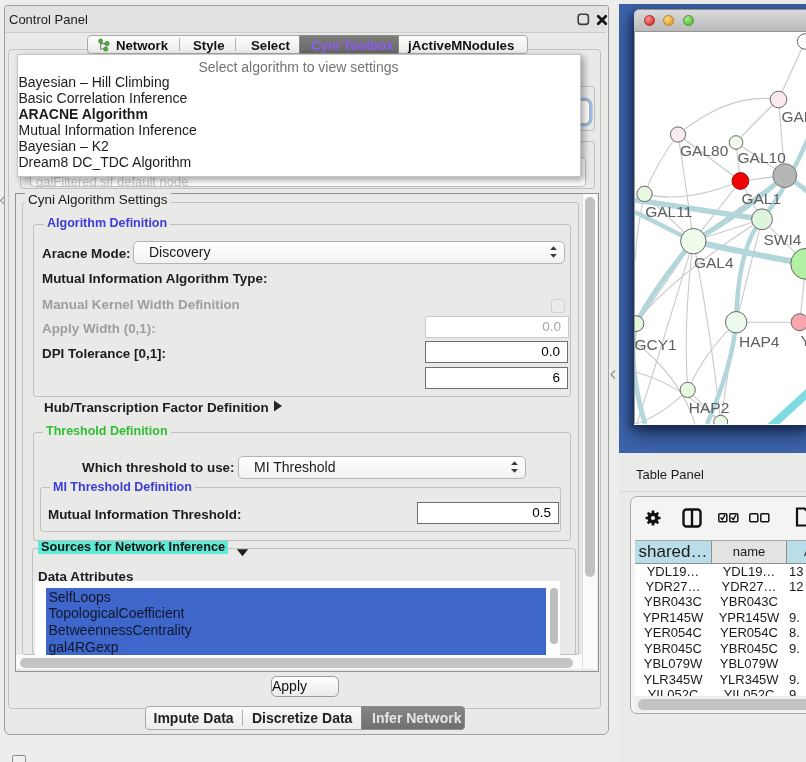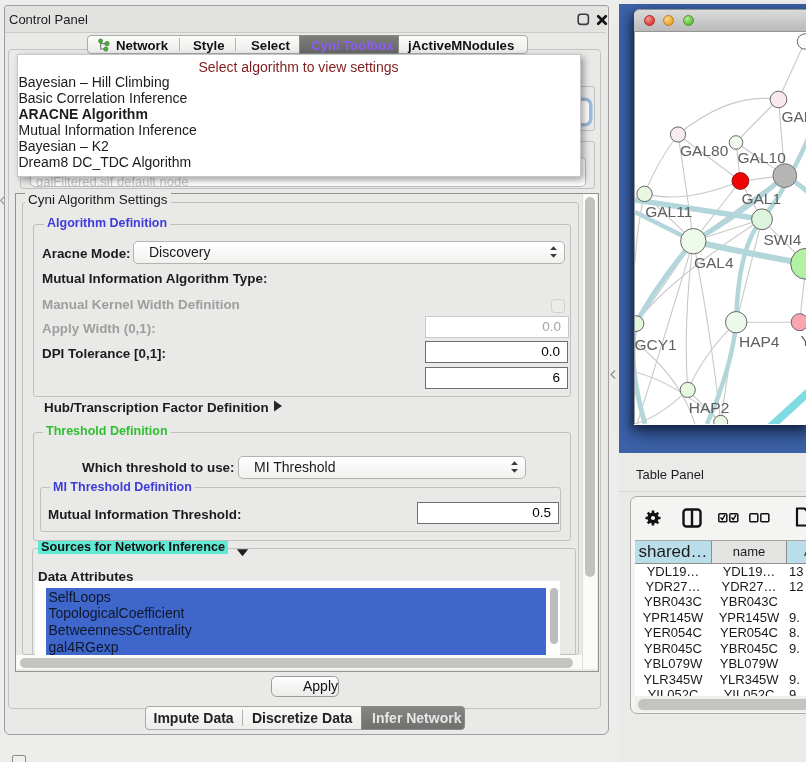--- a/index.html
+++ b/index.html
@@ -119,31 +119,31 @@
 <div class="ab" style="left:34.5px;top:581px;width:525.5px;height:74.5px;background:#fff"></div>
 <div class="ab" style="left:46px;top:587.5px;width:499.5px;height:67px;background:#3e66cb"></div>
 <div class="ab" style="left:48.5px;top:588.5px;font-size:14px;color:#0f172a;line-height:16.75px">SelfLoops<br>TopologicalCoefficient<br>BetweennessCentrality<br>gal4RGexp</div>
 <div class="ab" style="left:549.5px;top:588px;width:8.5px;height:56px;background:#bdbdbc;border-radius:4px"></div>
 
 <div class="ab" style="left:582px;top:194px;width:14px;height:475px;background:#fbfbfa;border-left:1px solid #dededd"></div>
 <div class="ab" style="left:584.5px;top:197px;width:10px;height:380px;background:#c1c1c0;border-radius:5.5px"></div>
 <div class="ab" style="left:16px;top:655px;width:566px;height:14px;background:#fbfbfa"></div>
 <div class="ab" style="left:20px;top:657.5px;width:553px;height:10px;background:#c4c4c3;border-radius:5px"></div>
 
-<div class="ab" style="left:271px;top:676px;width:66px;height:19px;background:linear-gradient(#ffffff,#ebebe9);border:1px solid #9b9b9a;border-radius:5.5px;text-align:right;line-height:19px;font-size:14px;font-weight:normal;color:#111">Apply</div>
+<div class="ab" style="left:271px;top:676px;width:66px;height:19px;background:linear-gradient(#ffffff,#ebebe9);border:1px solid #9b9b9a;border-radius:5.5px;text-align:left;line-height:19px;font-size:14px;font-weight:normal;color:#111">Apply</div>
 
 <div class="ab" style="left:145px;top:706px;width:320px;height:23.5px;background:linear-gradient(#f9f9f8,#ededeb);border:1px solid #a8a8a7;border-radius:4px;box-sizing:border-box"></div>
 <div class="ab" style="left:361px;top:706px;width:104px;height:23.5px;background:linear-gradient(#868685,#6f6f6e);border:1px solid #8a8a89;border-radius:0 4px 4px 0;box-sizing:border-box"></div>
 <div class="ab" style="left:242px;top:709.5px;width:1px;height:16px;background:#b0b0af"></div>
 <div class="ab" style="left:153.5px;top:710px;font-size:14px;font-weight:bold;color:#222">Impute Data</div>
 <div class="ab" style="left:252px;top:710px;font-size:14px;font-weight:bold;color:#222">Discretize Data</div>
 <div class="ab" style="left:372px;top:710px;font-size:14px;font-weight:bold;color:#e6e6e5">Infer Network</div>
 
 <div class="ab" style="left:16.5px;top:53.5px;width:564px;height:123px;background:#fff;border:1px solid #c6c6c5;box-shadow:2.5px 3px 7px rgba(0,0,0,.38);box-sizing:border-box"></div>
-<div class="ab" style="left:16.5px;top:59px;width:564px;text-align:center;font-size:14px;color:#7f1d1d">Select algorithm to view settings</div>
+<div class="ab" style="left:16.5px;top:59px;width:564px;text-align:center;font-size:14px;color:#737373">Select algorithm to view settings</div>
 <div class="ab" style="left:18.5px;top:74px;font-size:14px;color:#1b1b1b;line-height:16px">Bayesian – Hill Climbing<br>Basic Correlation Inference<br><b>ARACNE Algorithm</b><br>Mutual Information Inference<br>Bayesian – K2<br>Dream8 DC_TDC Algorithm</div>
 
 <svg class="ab" style="left:610px;top:370px" width="6" height="9" viewBox="0 0 6 9">
       <path d="M5 .5 L1 4.5 L5 8.5" fill="none" stroke="#8f8f8e" stroke-width="1.2"></path>
     </svg>
 <svg class="ab" style="left:0px;top:196px" width="5" height="9" viewBox="0 0 5 9">
       <path d="M4.5 .5 L.5 4.5 L4.5 8.5" fill="none" stroke="#9a9a99" stroke-width="1.2"></path>
     </svg>
 <div class="ab" style="left:12px;top:755px;width:12px;height:10px;background:#f0f0ef;border:1px solid #8a8a89;border-radius:2px"></div>
 

